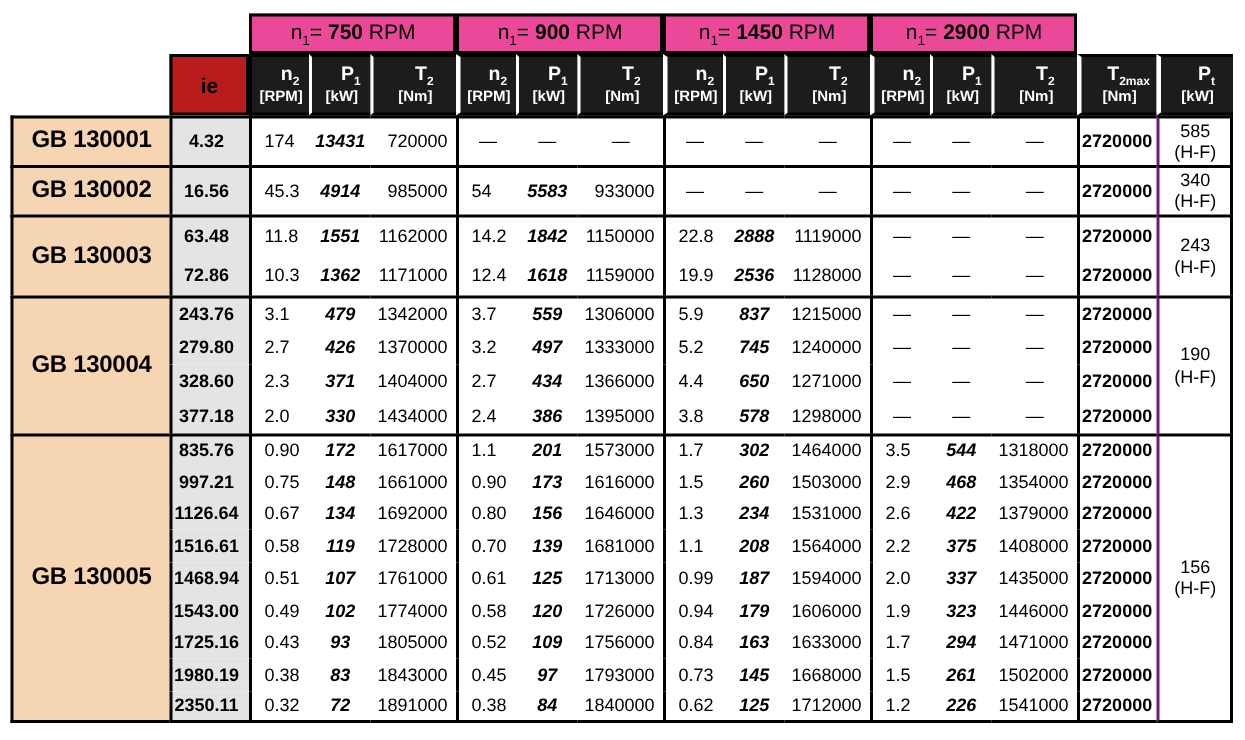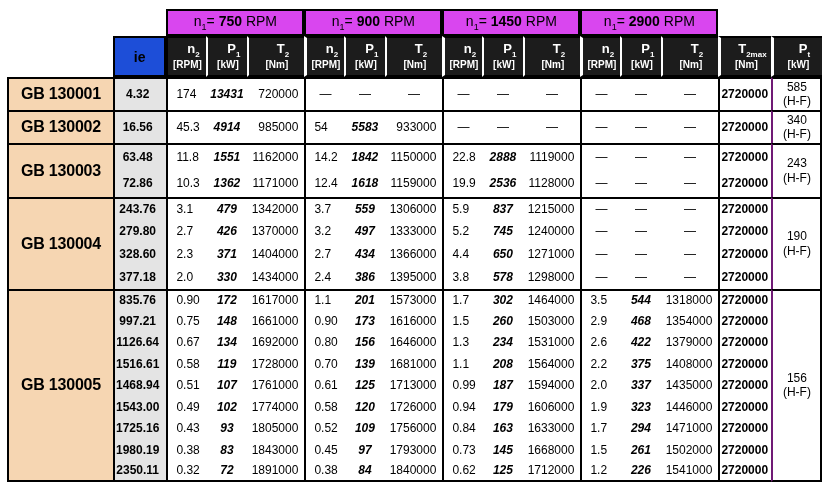--- a/index.html
+++ b/index.html
@@ -3,24 +3,24 @@
 <meta charset="utf-8">
 <style>
   html,body{margin:0;padding:0;background:#fff;width:830px;height:493px;overflow:hidden;}
   .sheet{margin:9px 0 0 7px;}
   table{border-collapse:separate;border-spacing:0;table-layout:fixed;}
   td{font-family:"Liberation Sans",sans-serif;color:#000;vertical-align:middle;overflow:hidden;white-space:nowrap;}
   
   .sp{background:#fff;border:none;}
   tr.r1{height:27px;}
   tr.r2{height:41px;}
-  .yellow{background:#d946ef;border:2px solid #000;text-align:center;font-size:14px;}
+  .yellow{background:#ec4899;border:2px solid #000;text-align:center;font-size:14px;}
   .yellow sub{font-size:9px;}
   .rv{font-weight:bold;}
-  .ieh{background:#1d4ed8;border:2px solid #000;text-align:center;font-weight:bold;font-size:14px;}
+  .ieh{background:#b91c1c;border:2px solid #000;text-align:center;font-weight:bold;font-size:14px;}
   .hb{background:#1c1c1c;color:#fff;text-align:center;border-top:2px solid #000;border-bottom:2px solid #000;padding:2px 0;}
   .sym{display:block;font-weight:bold;font-size:13px;line-height:1.1;padding-left:12px;}
   .sym sub{font-size:8px;}
   .unit{display:block;font-weight:bold;font-size:10px;line-height:1.15;}
   .hfirst{border-left:2px solid #000;}
   .hgroup{border-left:3px solid #fff;}
   .hsep2{border-left:2px solid #fff;}
   #t2max-h,#pt-h{border-left:3px solid #fff;margin-top:48px;}
   
   tr.first td{border-top:2px solid #000;}

